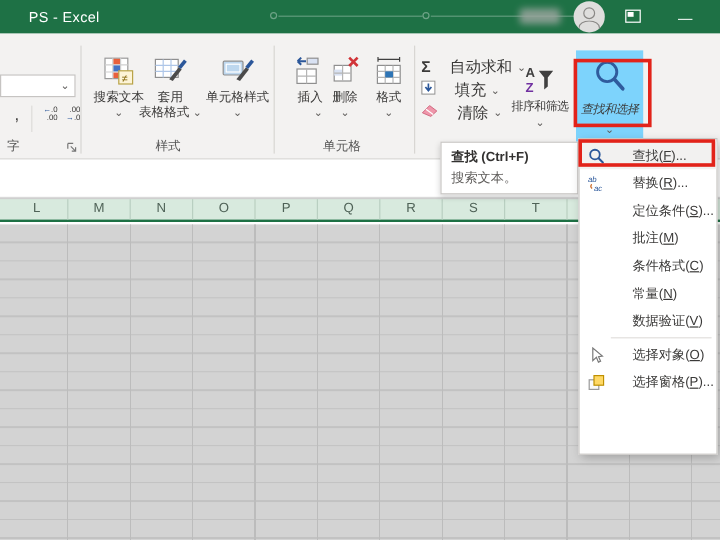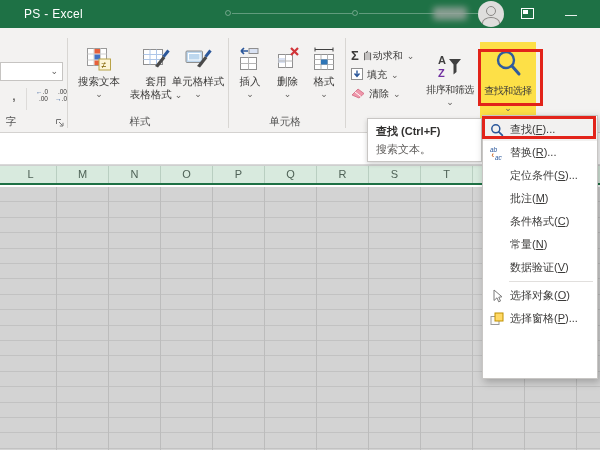--- a/index.html
+++ b/index.html
@@ -41,21 +41,21 @@
 
   .big-btn { position:absolute; top:14px; height:86px; display:flex; flex-direction:column;
              align-items:center; cursor:default; }
   .big-btn .iconbox { height:33px; display:flex; align-items:center; justify-content:center; }
   .big-btn .lbl { font-size:10.5px; color:#3b3a39; line-height:13px; white-space:nowrap; }
   .chev { font-size:9px; color:#605e5c; line-height:10px; }
   .big-btn .chev { margin-top:1px; }
 
   .edit-stack { position:absolute; left:351px; top:18px; width:74px; }
   .edit-row { display:flex; align-items:center; height:19px; gap:4px; }
-  .edit-row .lbl { font-size:10px; color:#3b3a39; white-space:nowrap; }
+  .edit-row .lbl { font-size:13px; color:#3b3a39; white-space:nowrap;margin-left:12px; }
   .sigma { font-size:13px; color:#3b3a39; font-weight:bold; line-height:14px; }
 
   .find-select-btn { position:absolute; left:480px; top:14px; width:56px; height:79px;
                      background:#d5d2d0; display:flex; flex-direction:column; align-items:center; }
   .find-select-btn .lbl { font-size:10px; color:#3b3a39; letter-spacing:-.5px; white-space:nowrap; }
 
   
   .formula-strip { position:absolute; left:0; top:133px; width:600px; height:32px; background:#fff;
                    border-bottom:1px solid #d9d9d9; }
   .col-headers { position:absolute; left:0; top:165px; width:600px; height:20px; background:#d8eade;
@@ -71,21 +71,21 @@
 
   
   .tooltip { position:absolute; left:367px; top:118px; width:115px; height:44px; background:#fff;
              border:1px solid #c8c6c4; box-shadow:0 2px 5px rgba(0,0,0,.18); padding:5px 8px; z-index:5; }
   .tooltip .tt-title { font-size:11px; font-weight:bold; color:#323130; line-height:14px; }
   .tooltip .tt-desc { font-size:11px; color:#605e5c; line-height:14px; margin-top:4px; }
 
   
   .menu { position:absolute; left:482px; top:115px; width:116px; height:264px; background:#fff;
           border:1px solid #c8c6c4; box-shadow:2px 3px 8px rgba(0,0,0,.25); z-index:10; padding-top:2px; }
-  .menu-item { display:flex; align-items:center; height:23px; padding-left:6px; gap:5px; cursor:default; }
+  .menu-item { display:flex; align-items:center; height:23px; padding-left:6px; gap:22px; cursor:default; }
   .menu-item.hl { background:#f2f1f0; }
   .mi-icon { width:16px; height:14px; display:flex; align-items:center; justify-content:center; flex:0 0 16px; }
   .mi-label { font-size:11px; color:#3b3a39; white-space:nowrap; }
   .mi-label u { text-underline-offset:1px; }
   .menu-sep { height:1px; background:#e1dfdd; margin:2px 4px 2px 26px; }
 
   
   .annotation { position:absolute; border:3px solid #e2231a; z-index:20; pointer-events:none; }
   .ann-button { left:478px; top:49px; width:65px; height:57px; }
   .ann-menu-item { left:482px; top:116px; width:114px; height:23px; }
@@ -147,21 +147,21 @@
           <rect x="8.5" y="3" width="5.5" height="4.5" fill="#e8603c"></rect>
           <rect x="8.5" y="8.5" width="5.5" height="5" fill="#4472c4"></rect>
           <rect x="8.5" y="14.5" width="5.5" height="4.5" fill="#e8603c"></rect>
           <rect x="13" y="13" width="11.5" height="11" fill="#fdf4d7" stroke="#b9a348"></rect>
           <text x="15.5" y="22" font-size="9" fill="#7f6000">≠</text>
         </svg>
       </span>
       <span class="lbl">搜索文本</span>
       <span class="chev">⌄</span>
     </div>
-    <div class="big-btn" style="left:114px; width:56px;margin-left:14px;">
+    <div class="big-btn" style="left:114px; width:56px;">
       <span class="iconbox">
         <svg width="28" height="26" viewBox="0 0 28 26">
           <rect x="1.5" y="3.5" width="19" height="15" fill="#fff" stroke="#8f8f8f"></rect>
           <line x1="8" y1="3.5" x2="8" y2="18.5" stroke="#aec6e8"></line>
           <line x1="14.5" y1="3.5" x2="14.5" y2="18.5" stroke="#aec6e8"></line>
           <line x1="1.5" y1="8.5" x2="20.5" y2="8.5" stroke="#aec6e8"></line>
           <line x1="1.5" y1="13.5" x2="20.5" y2="13.5" stroke="#aec6e8"></line>
           <path d="M13,20 L21,10 L23.4,12 L16,21.5 Z" fill="#4a4a4a"></path>
           <path d="M21.6,10.6 L26.5,4.5" stroke="#2b579a" stroke-width="3"></path>
         </svg>
@@ -177,21 +177,21 @@
           <path d="M13,20 L21,10 L23.4,12 L16,21.5 Z" fill="#4a4a4a"></path>
           <path d="M21.6,10.6 L26.5,4.5" stroke="#2b579a" stroke-width="3"></path>
         </svg>
       </span>
       <span class="lbl">单元格样式</span>
       <span class="chev">⌄</span>
     </div>
     <div class="group-label" style="left:100px; width:80px;">样式</div>
     <div class="vsep" style="left:228px;"></div>
 
-    <div class="big-btn" style="left:231px; width:38px;">
+    <div class="big-btn" style="left:231px; width:38px;align-items:flex-end;">
       <span class="iconbox">
         <svg width="24" height="26" viewBox="0 0 24 26">
           <path d="M10,5 H3 M3,5 L6,2 M3,5 L6,8" stroke="#2b579a" stroke-width="1.7" fill="none"></path>
           <rect x="11" y="2.5" width="9" height="5" fill="#d9e2f3" stroke="#8f8f8f"></rect>
           <rect x="2.5" y="11.5" width="16" height="12" fill="#fff" stroke="#8f8f8f"></rect>
           <line x1="2.5" y1="17.5" x2="18.5" y2="17.5" stroke="#b5b5b5"></line>
           <line x1="10.5" y1="11.5" x2="10.5" y2="23.5" stroke="#b5b5b5"></line>
         </svg>
       </span>
       <span class="lbl">插入</span>
@@ -261,21 +261,21 @@
         <svg width="26" height="28" viewBox="0 0 26 28">
           <text x="1" y="11" font-size="11" font-weight="bold" fill="#404040">A</text>
           <text x="1" y="24" font-size="11" font-weight="bold" fill="#7030a0">Z</text>
           <path d="M12,6 H24 L19.5,11.5 V19 L16.5,21.5 V11.5 Z" fill="#404040"></path>
         </svg>
       </span>
       <span class="lbl" style="font-size:10px; letter-spacing:-.5px;">排序和筛选</span>
       <span class="chev">⌄</span>
     </div>
 
-    <div class="find-select-btn" style="background: #fde047;">
+    <div class="find-select-btn" style="background: #7dd3fc; font-style: italic;">
       <span style="height:42px; display:flex; align-items:center;">
         <svg width="30" height="32" viewBox="0 0 30 32">
           <circle cx="13" cy="13" r="8" fill="none" stroke="#2f5b9d" stroke-width="2.4"></circle>
           <line x1="19" y1="19" x2="26" y2="27" stroke="#2f5b9d" stroke-width="3" stroke-linecap="round"></line>
         </svg>
       </span>
       <span class="lbl">查找和选择</span>
       <span class="chev" style="margin-top:5px;">⌄</span>
     </div>
   </div>

